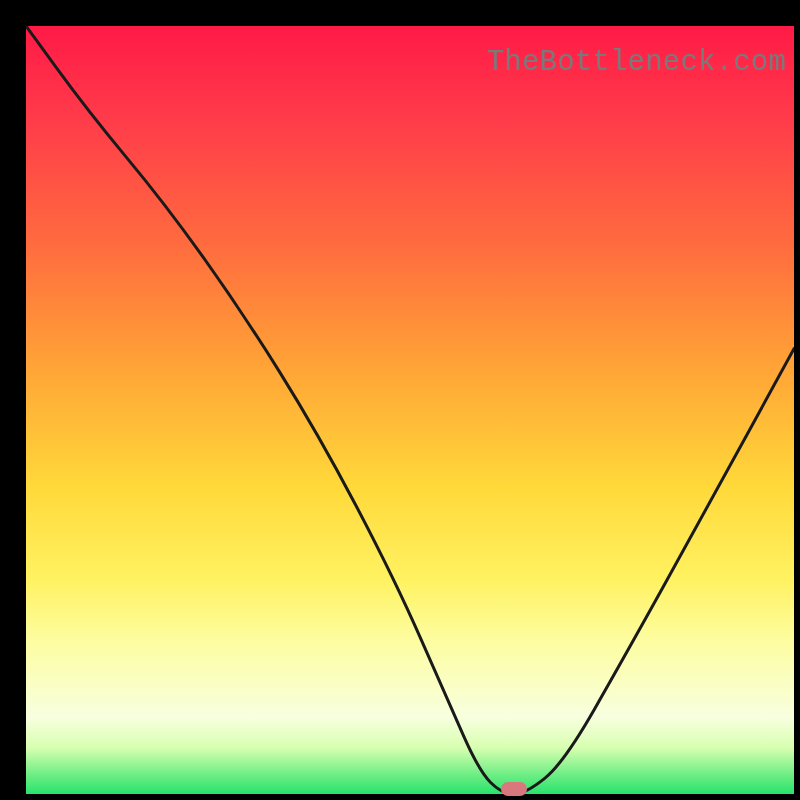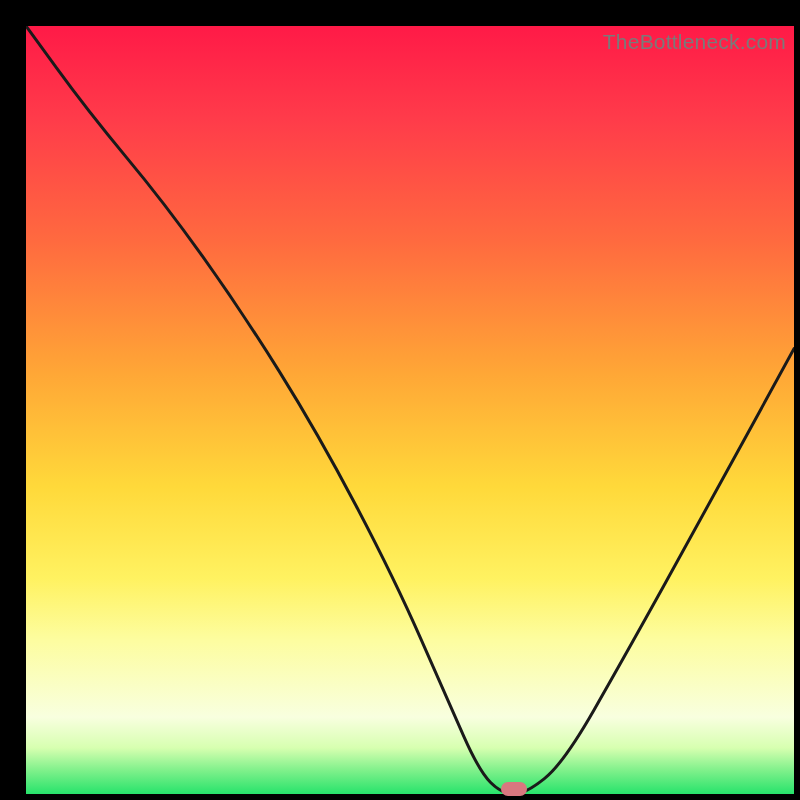--- a/index.html
+++ b/index.html
@@ -33,26 +33,27 @@
       #fff261 72%,
       #fdfda0 80%,
       #f8ffdf 90%,
       #d7ffb0 94%,
       #7df08a 97%,
       #27e36b 100%
     );
   }
   .attribution {
     position: absolute;
-    top: 4px;
+    top: 20px;
     right: 8px;
     color: #7a7a7a;
-    font-size: 21px;
+    font-size: 29px;
     font-weight: 500;
     letter-spacing: 0.2px;
+    font-family: Liberation Mono, monospace;
   }
   .curve {
     position: absolute;
     left: 0;
     top: 0;
     width: 768px;
     height: 768px;
   }
   .marker {
     position: absolute;

